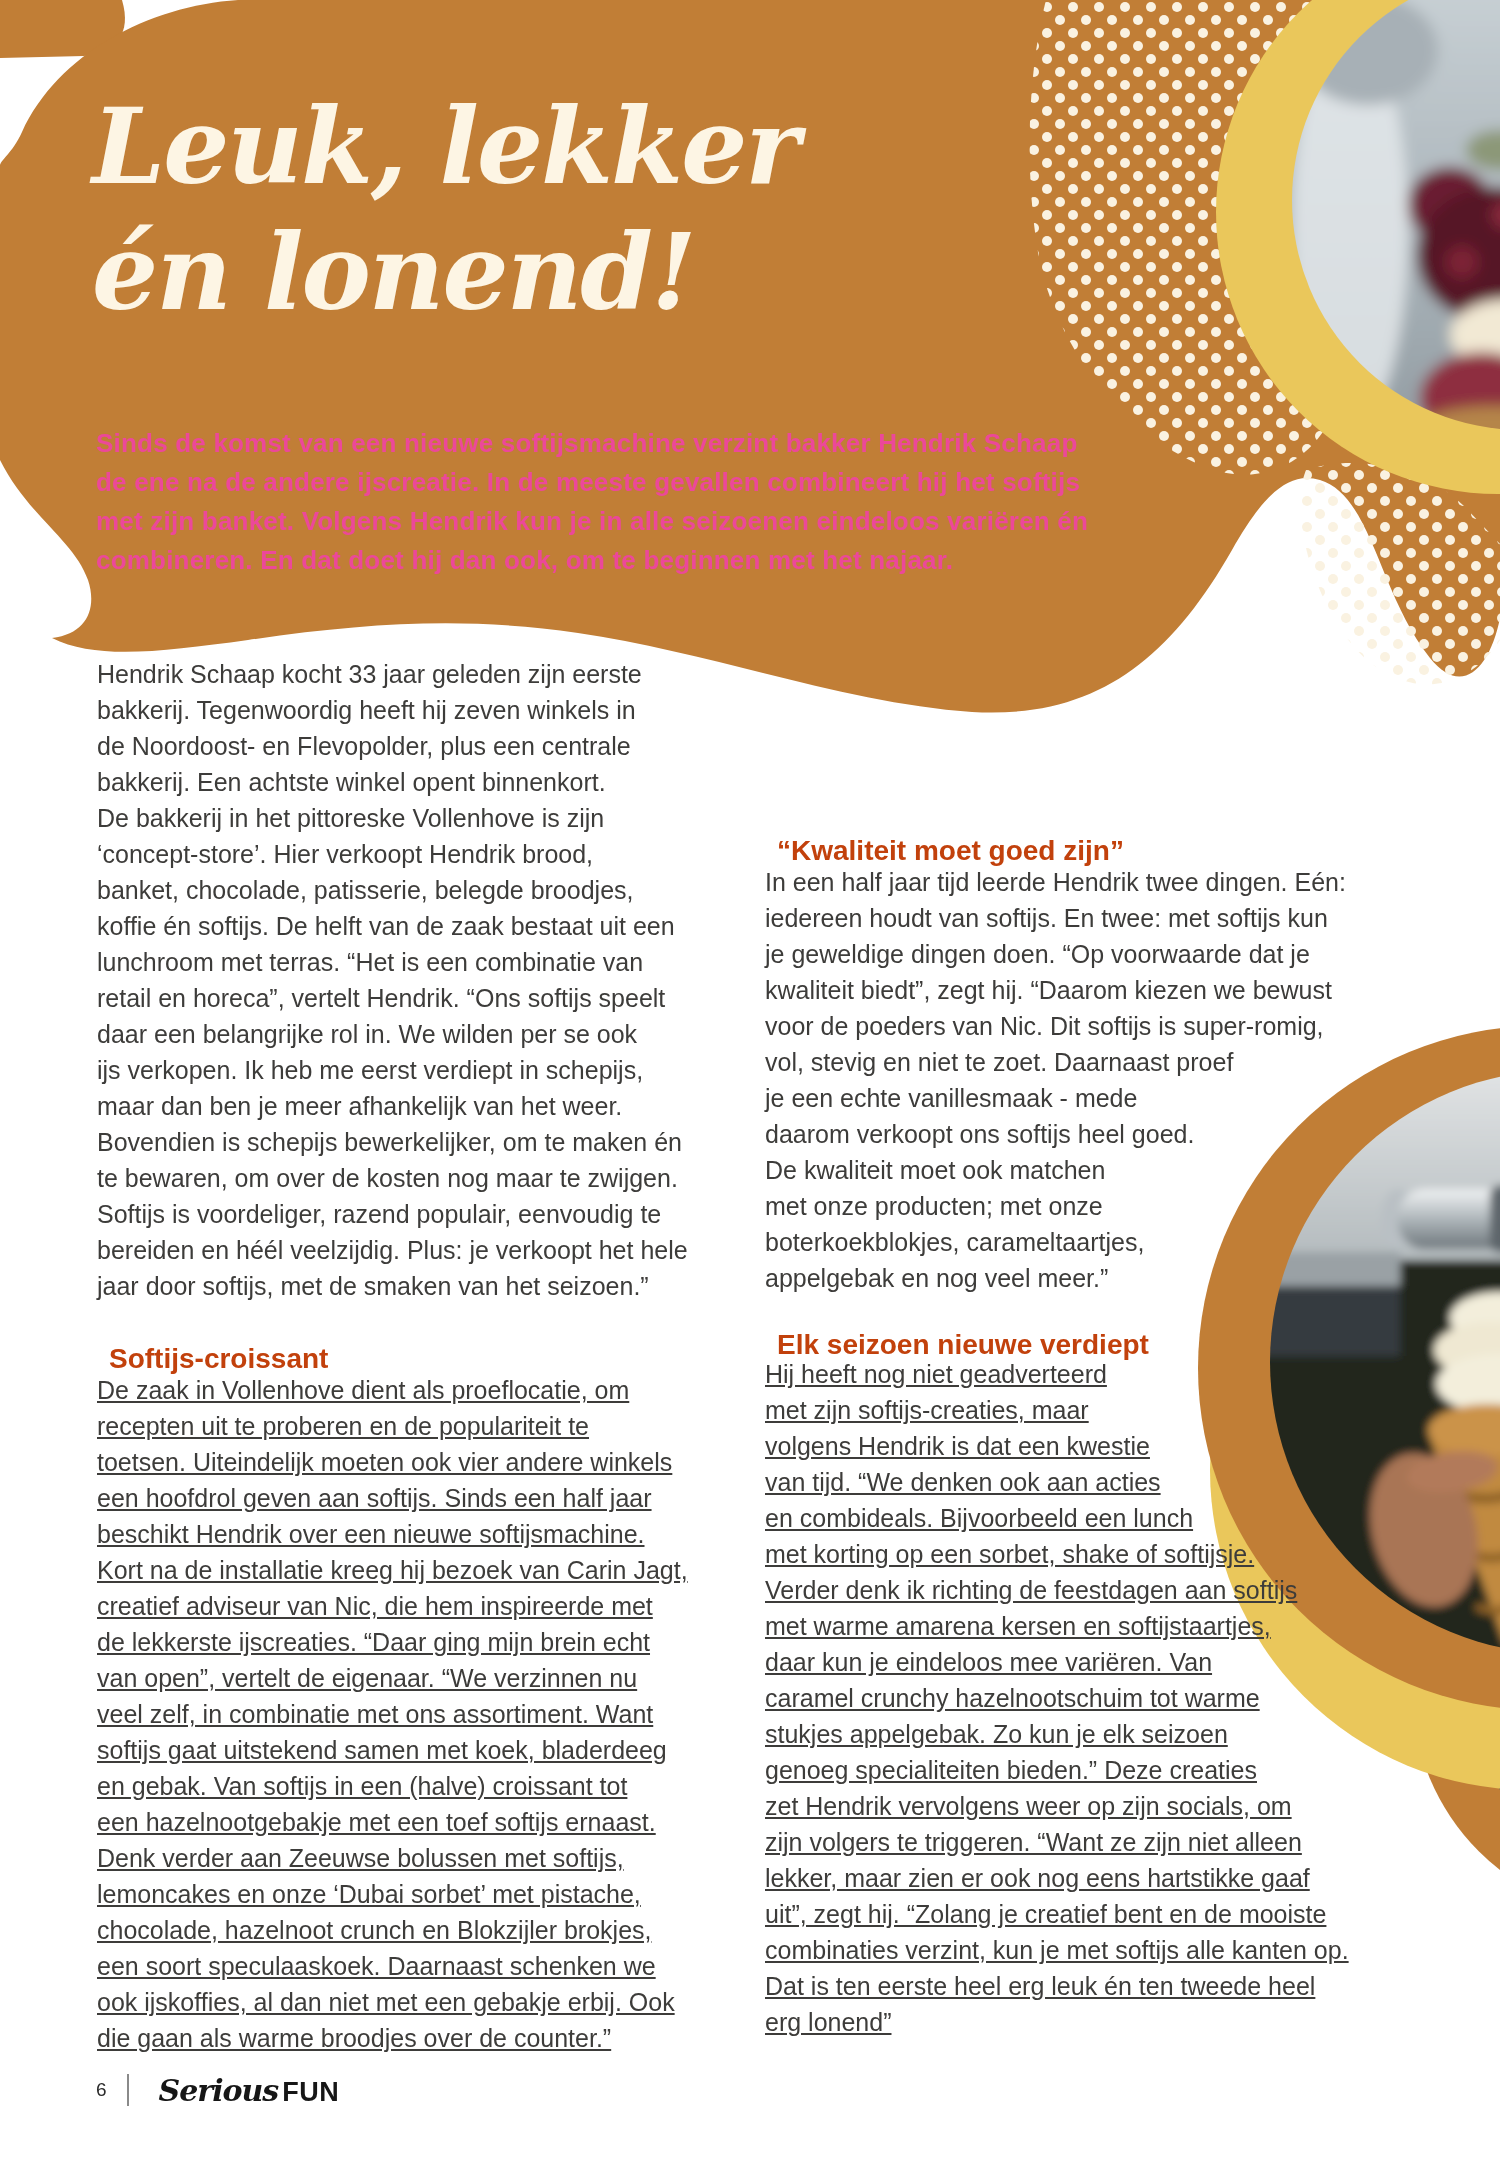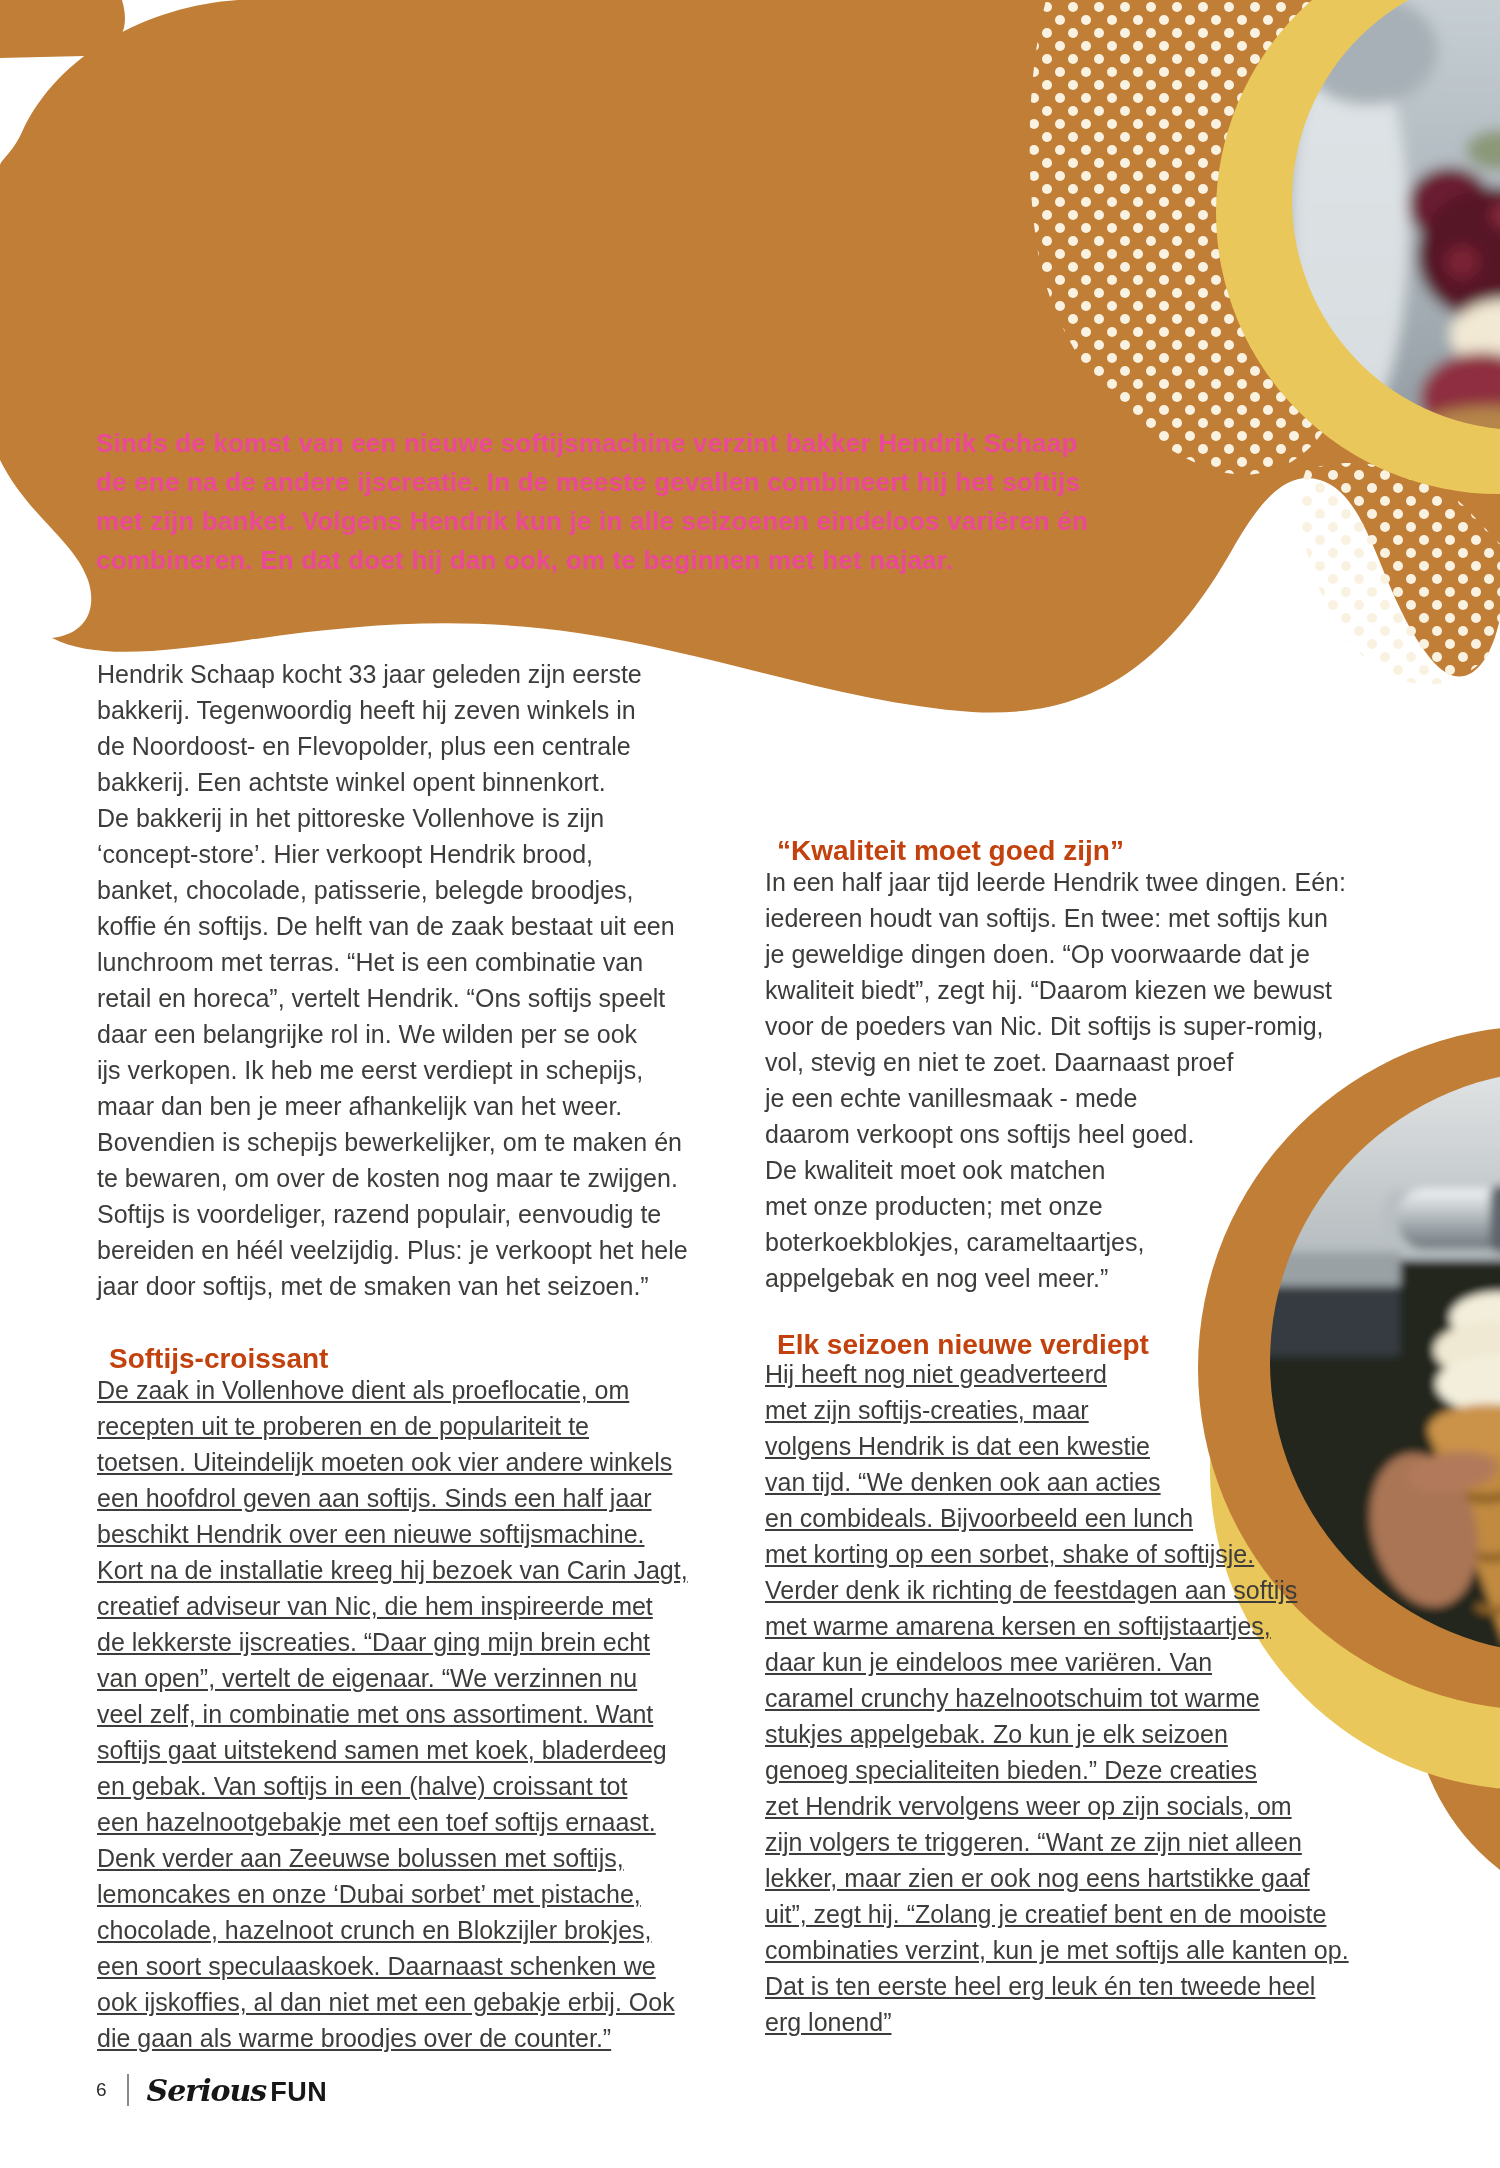--- a/index.html
+++ b/index.html
@@ -20,21 +20,21 @@
   .left-p2{left:97px;top:1372px;text-decoration:underline;}
   .right-h1{left:765px;top:822px;}
   .right-p1{left:765px;top:864px;}
   .right-h2{left:765px;top:1316px;}
   .right-p2{left:765px;top:1356px;text-decoration:underline;}
   .footer{position:absolute;left:96px;top:2072px;display:flex;align-items:center;height:36px;}
   .pagenum{font-size:19px;color:#2c2c2c;}
   .fsep{display:inline-block;width:2px;height:32px;background:#8a8a8a;margin:0 18px 0 20px;}
   .brand{display:flex;align-items:baseline;color:#161616;}
   .brand-script{font-family:"DejaVu Serif",serif;font-style:italic;font-weight:bold;
-                font-size:30px;letter-spacing:-1px;margin-right:4px;}
+                font-size:30px;letter-spacing:-1px;margin-right:4px;margin-left:12px;}
   .brand-bold{font-weight:bold;font-size:27px;letter-spacing:.5px;}
 </style>
 </head>
 <body>
 
 <div class="page">
 
   <svg class="decor" viewBox="0 0 1500 2168" width="1500" height="2168" xmlns="http://www.w3.org/2000/svg">
     <defs>
       <pattern id="dots" width="26" height="26" patternUnits="userSpaceOnUse">
@@ -145,20 +145,22 @@
         <ellipse cx="1488" cy="1430" rx="60" ry="26" fill="#cb9348"></ellipse>
         <path d="M1440 1488 Q1492 1512 1534 1482" stroke="#8f6226" stroke-width="10" fill="none"></path>
         <path d="M1456 1548 Q1498 1570 1526 1544" stroke="#8f6226" stroke-width="9" fill="none"></path>
         <path d="M1476 1606 Q1502 1618 1516 1600" stroke="#8f6226" stroke-width="8" fill="none"></path>
         <ellipse cx="1424" cy="1530" rx="52" ry="78" fill="#a97455" transform="rotate(-14 1424 1530)"></ellipse>
         <ellipse cx="1452" cy="1472" rx="46" ry="20" fill="#b27a5a" transform="rotate(-8 1452 1472)"></ellipse>
       </g>
     </g>
   </svg>
 
+  <h1 class="title">Leuk, lekker
+én lonend!</h1>
 
   <p class="intro">Sinds de komst van een nieuwe softijsmachine verzint bakker Hendrik Schaap
 de ene na de andere ijscreatie. In de meeste gevallen combineert hij het softijs
 met zijn banket. Volgens Hendrik kun je in alle seizoenen eindeloos variëren én
 combineren. En dat doet hij dan ook, om te beginnen met het najaar.</p>
 
   <p class="bodytext left-p1">Hendrik Schaap kocht 33 jaar geleden zijn eerste
 bakkerij. Tegenwoordig heeft hij zeven winkels in
 de Noordoost- en Flevopolder, plus een centrale
 bakkerij. Een achtste winkel opent binnenkort.

